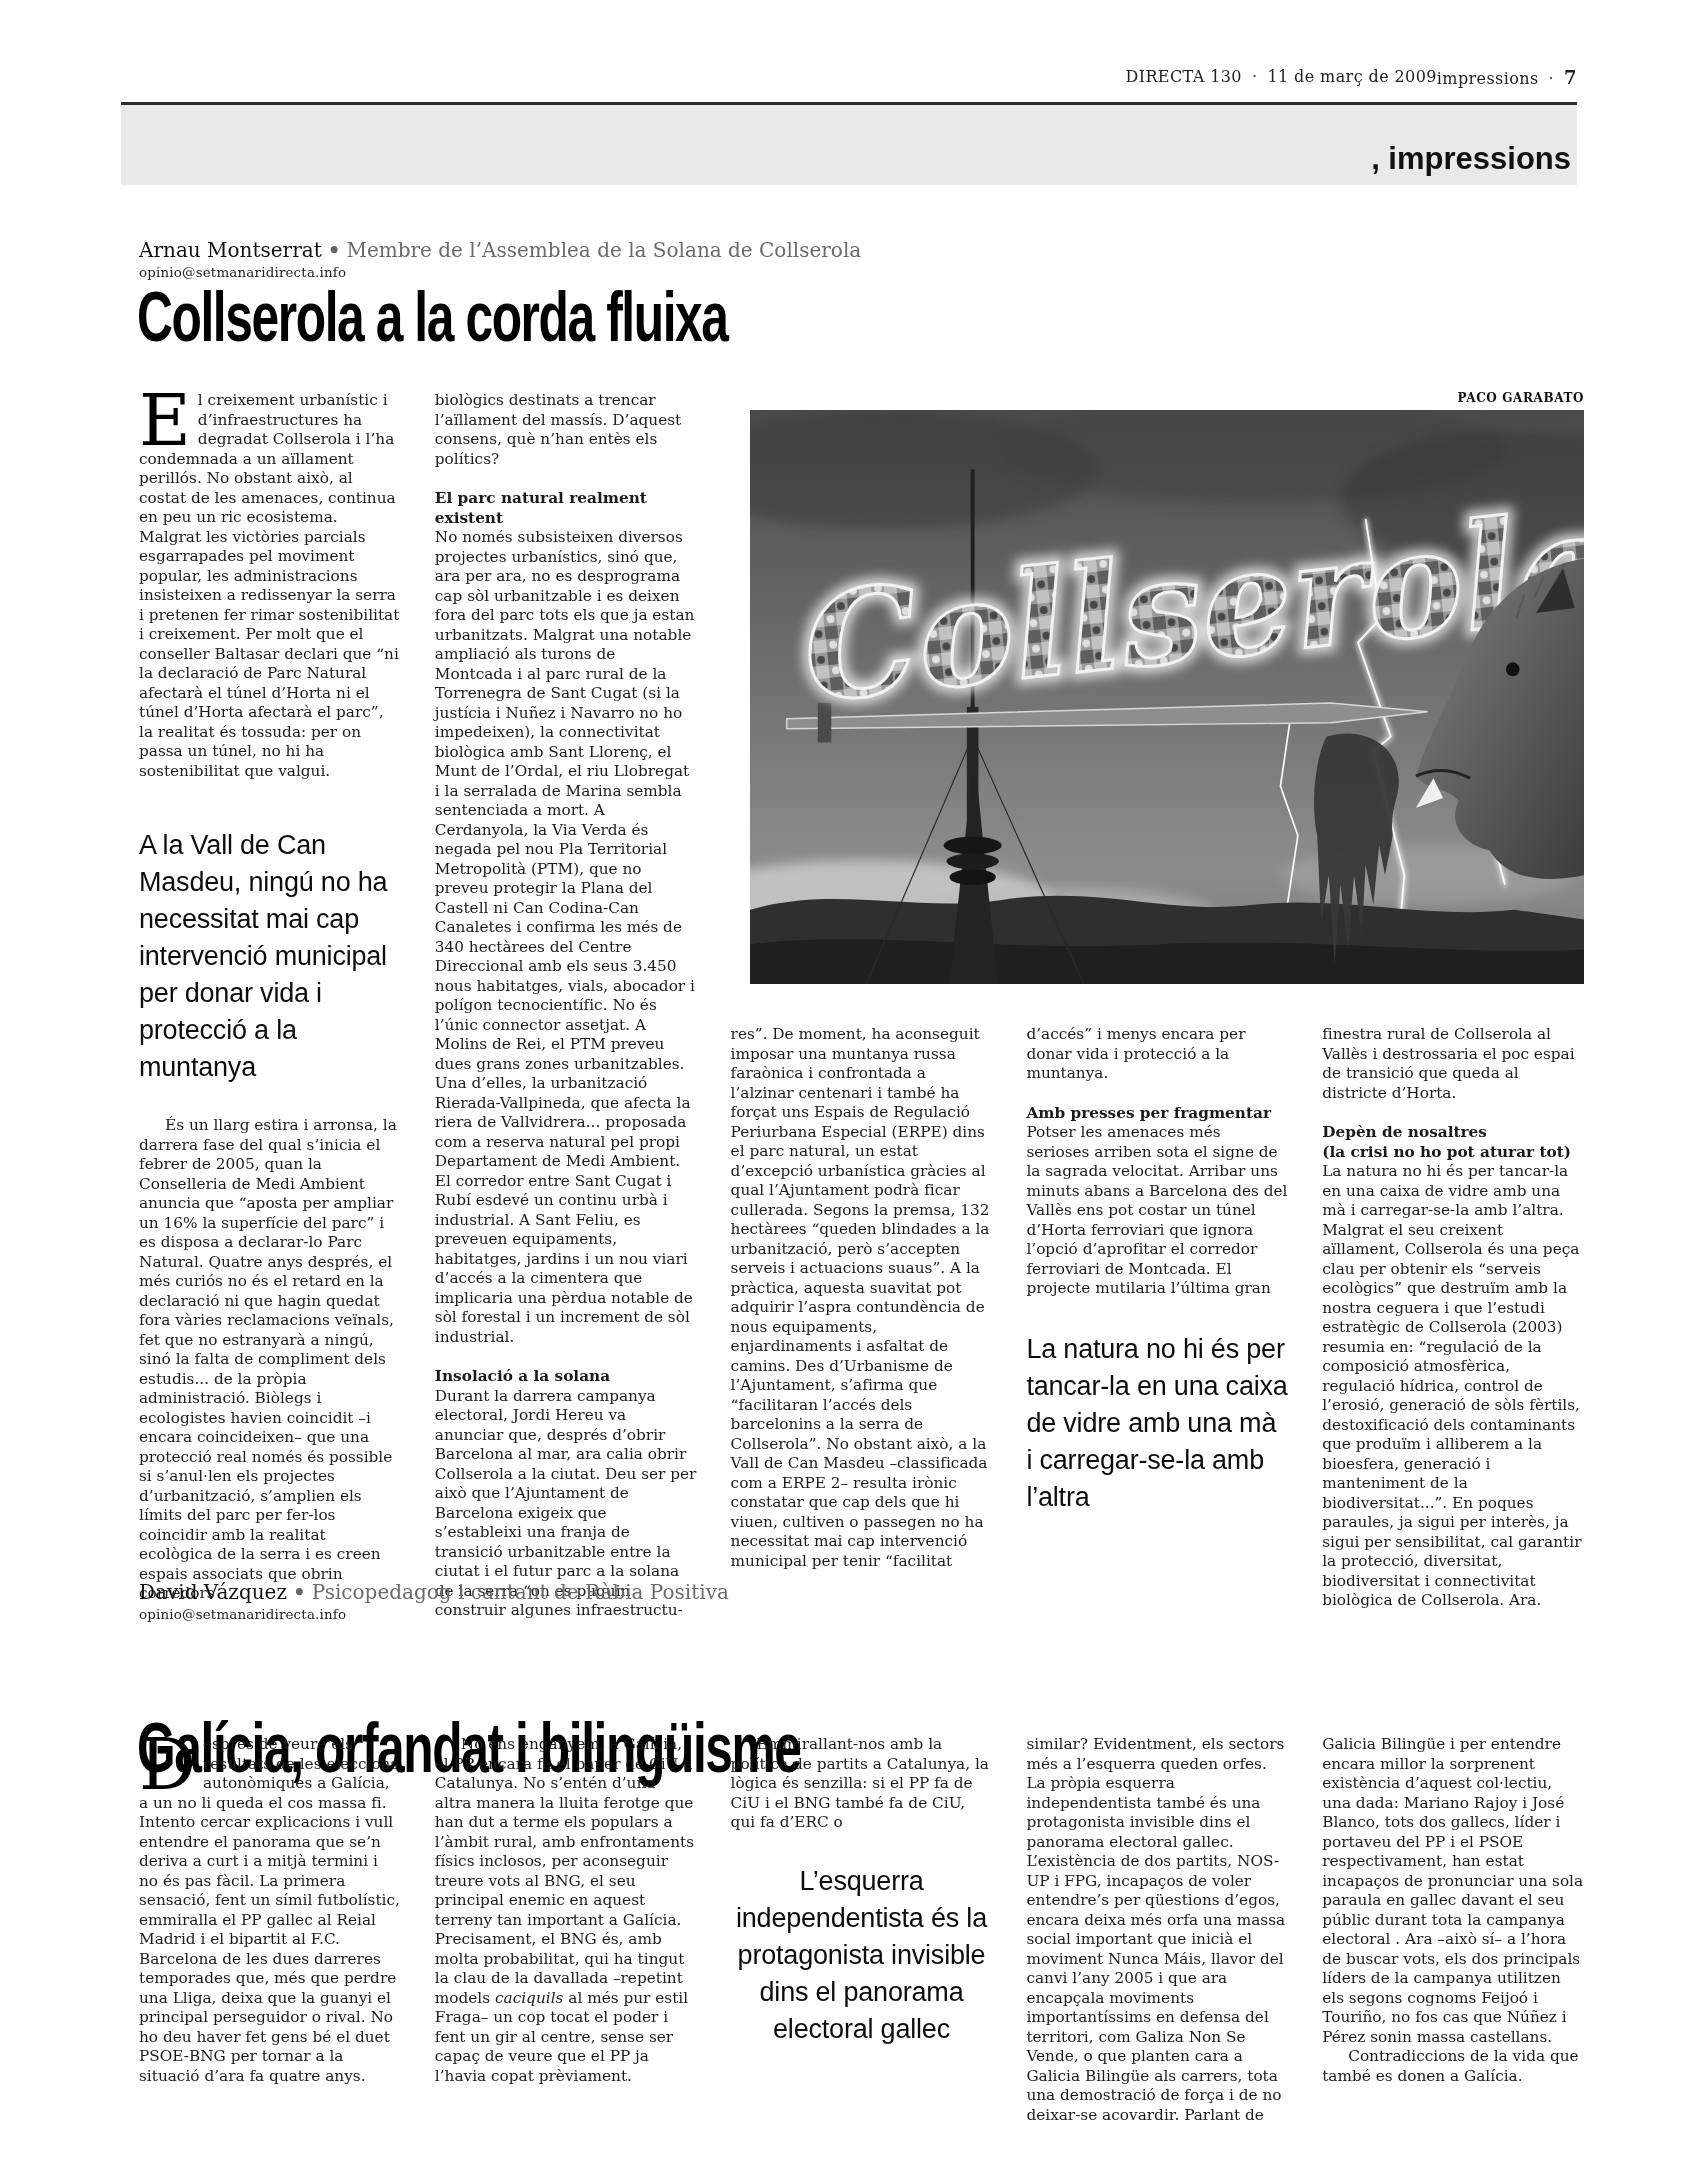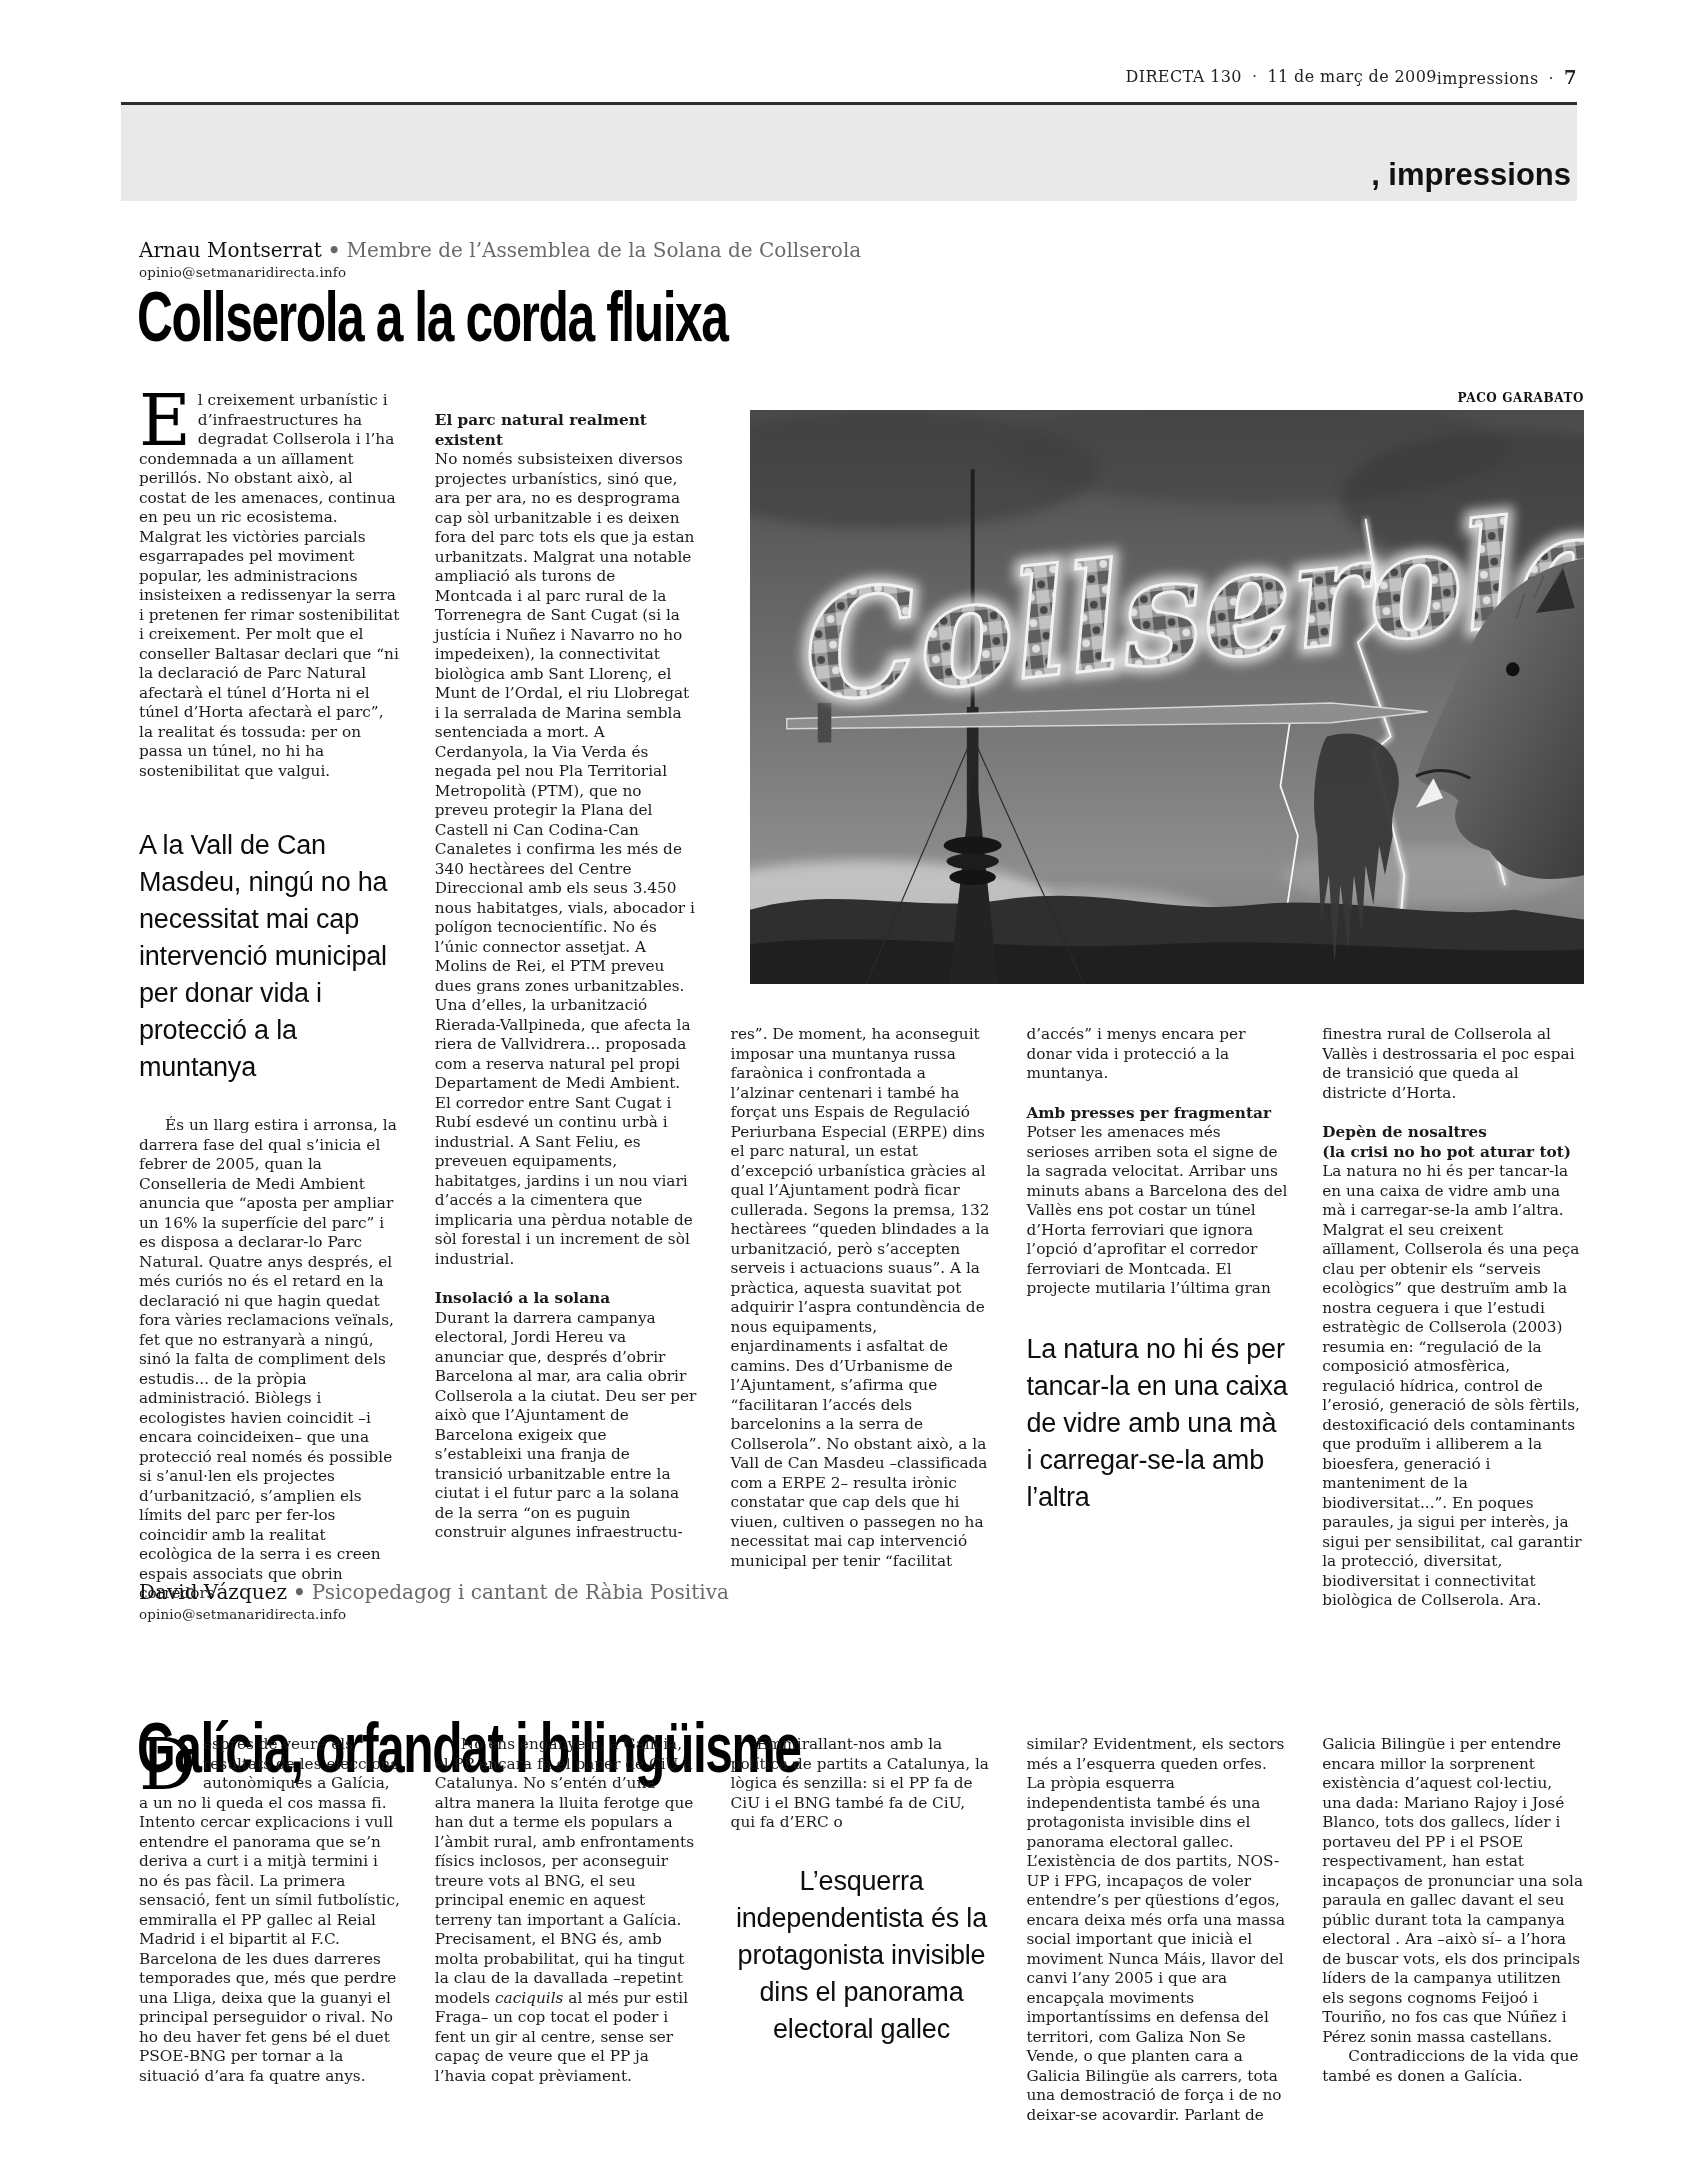--- a/index.html
+++ b/index.html
@@ -5,21 +5,21 @@
   html,body{margin:0;padding:0;background:#fff;}
   .page{position:relative;width:1683px;height:2178px;background:#ffffff;overflow:hidden;
         font-family:"DejaVu Serif", serif;color:#1b1b1b;}
 
   
   .header-row{position:absolute;top:67px;left:124px;width:1453px;display:flex;
               justify-content:flex-end;font-size:16px;letter-spacing:0.4px;color:#222;}
   .header-left .hsep,.header-right .hsep{margin:0 10px;color:#444;}
   .header-right .pnum{font-weight:bold;font-size:18px;}
   .top-rule{position:absolute;top:102px;left:121px;width:1456px;height:3px;background:#2e2e2e;}
-  .section-band{position:absolute;top:105px;left:121px;width:1456px;height:96px;background:#e9e9e9;}
+  .section-band{position:absolute;top:105px;left:121px;width:1456px;height:80px;background:#e9e9e9;}
   .section-band .banner{position:absolute;right:6px;bottom:8px;
       font-family:"Liberation Sans", sans-serif;font-weight:bold;font-size:31px;color:#111;}
 
   
   .byline{position:absolute;left:139px;font-size:20px;}
   .byline .author{font-weight:normal;color:#111;}
   .byline .bsep{color:#666;font-weight:bold;margin:0 6px;}
   .byline .role{color:#6a6a6a;}
   .byline .email{font-size:13.4px;color:#222;margin-top:3px;letter-spacing:0.2px;}
   .headline{position:absolute;left:137px;font-family:"Liberation Sans", sans-serif;
@@ -80,20 +80,21 @@
 
   <div class="article-body" style="top:391px;grid-template-rows:634px auto;">
 
     <div style="grid-column:1;grid-row:1/3;">
       <p><span class="dropcap">E</span><span>l creixement urbanístic i d’infraestructures ha degradat Collserola i l’ha condemnada a un aïllament perillós. No obstant això, al costat de les amenaces, continua en peu un ric ecosistema. Malgrat les victòries parcials esgarrapades pel moviment popular, les administracions insisteixen a redissenyar la serra i pretenen fer rimar sostenibilitat i creixement. Per molt que el conseller Baltasar declari que “ni la declaració de Parc Natural afectarà el túnel d’Horta ni el túnel d’Horta afectarà el parc”, la realitat és tossuda: per on passa un túnel, no hi ha sostenibilitat que valgui.</span></p>
       <div class="pullquote pq1">A la Vall de Can Masdeu, ningú no ha necessitat mai cap intervenció municipal per donar vida i protecció a la muntanya</div>
       <p class="indent">És un llarg estira i arronsa, la darrera fase del qual s’inicia el febrer de 2005, quan la Conselleria de Medi Ambient anuncia que “aposta per ampliar un 16% la superfície del parc” i es disposa a declarar-lo Parc Natural. Quatre anys després, el més curiós no és el retard en la declaració ni que hagin quedat fora vàries reclamacions veïnals, fet que no estranyarà a ningú, sinó la falta de compliment dels estudis... de la pròpia administració. Biòlegs i ecologistes havien coincidit –i encara coincideixen– que una protecció real només és possible si s’anul·len els projectes d’urbanització, s’amplien els límits del parc per fer-los coincidir amb la realitat ecològica de la serra i es creen espais associats que obrin corredors</p>
     </div>
 
     <div style="grid-column:2;grid-row:1/3;">
+      <p>biològics destinats a trencar l’aïllament del massís. D’aquest consens, què n’han entès els polítics?</p>
       <div class="subhead">El parc natural realment existent</div>
       <p>No només subsisteixen diversos projectes urbanístics, sinó que, ara per ara, no es desprograma cap sòl urbanitzable i es deixen fora del parc tots els que ja estan urbanitzats. Malgrat una notable ampliació als turons de Montcada i al parc rural de la Torrenegra de Sant Cugat (si la justícia i Nuñez i Navarro no ho impedeixen), la connectivitat biològica amb Sant Llorenç, el Munt de l’Ordal, el riu Llobregat i la serralada de Marina sembla sentenciada a mort. A Cerdanyola, la Via Verda és negada pel nou Pla Territorial Metropolità (PTM), que no preveu protegir la Plana del Castell ni Can Codina-Can Canaletes i confirma les més de 340 hectàrees del Centre Direccional amb els seus 3.450 nous habitatges, vials, abocador i polígon tecnocientífic. No és l’únic connector assetjat. A Molins de Rei, el PTM preveu dues grans zones urbanitzables. Una d’elles, la urbanització Rierada-Vallpineda, que afecta la riera de Vallvidrera... proposada com a reserva natural pel propi Departament de Medi Ambient. El corredor entre Sant Cugat i Rubí esdevé un continu urbà i industrial. A Sant Feliu, es preveuen equipaments, habitatges, jardins i un nou viari d’accés a la cimentera que implicaria una pèrdua notable de sòl forestal i un increment de sòl industrial.</p>
       <div class="subhead">Insolació a la solana</div>
       <p>Durant la darrera campanya electoral, Jordi Hereu va anunciar que, després d’obrir Barcelona al mar, ara calia obrir Collserola a la ciutat. Deu ser per això que l’Ajuntament de Barcelona exigeix que s’estableixi una franja de transició urbanitzable entre la ciutat i el futur parc a la solana de la serra “on es puguin construir algunes infraestructu-</p>
     </div>
 
     <div class="photo-block" style="grid-column:3/6;grid-row:1;">
       <div class="photo-credit">PACO GARABATO</div>
       <div class="photo-frame">
         <svg viewBox="0 0 862 580" preserveAspectRatio="none">

